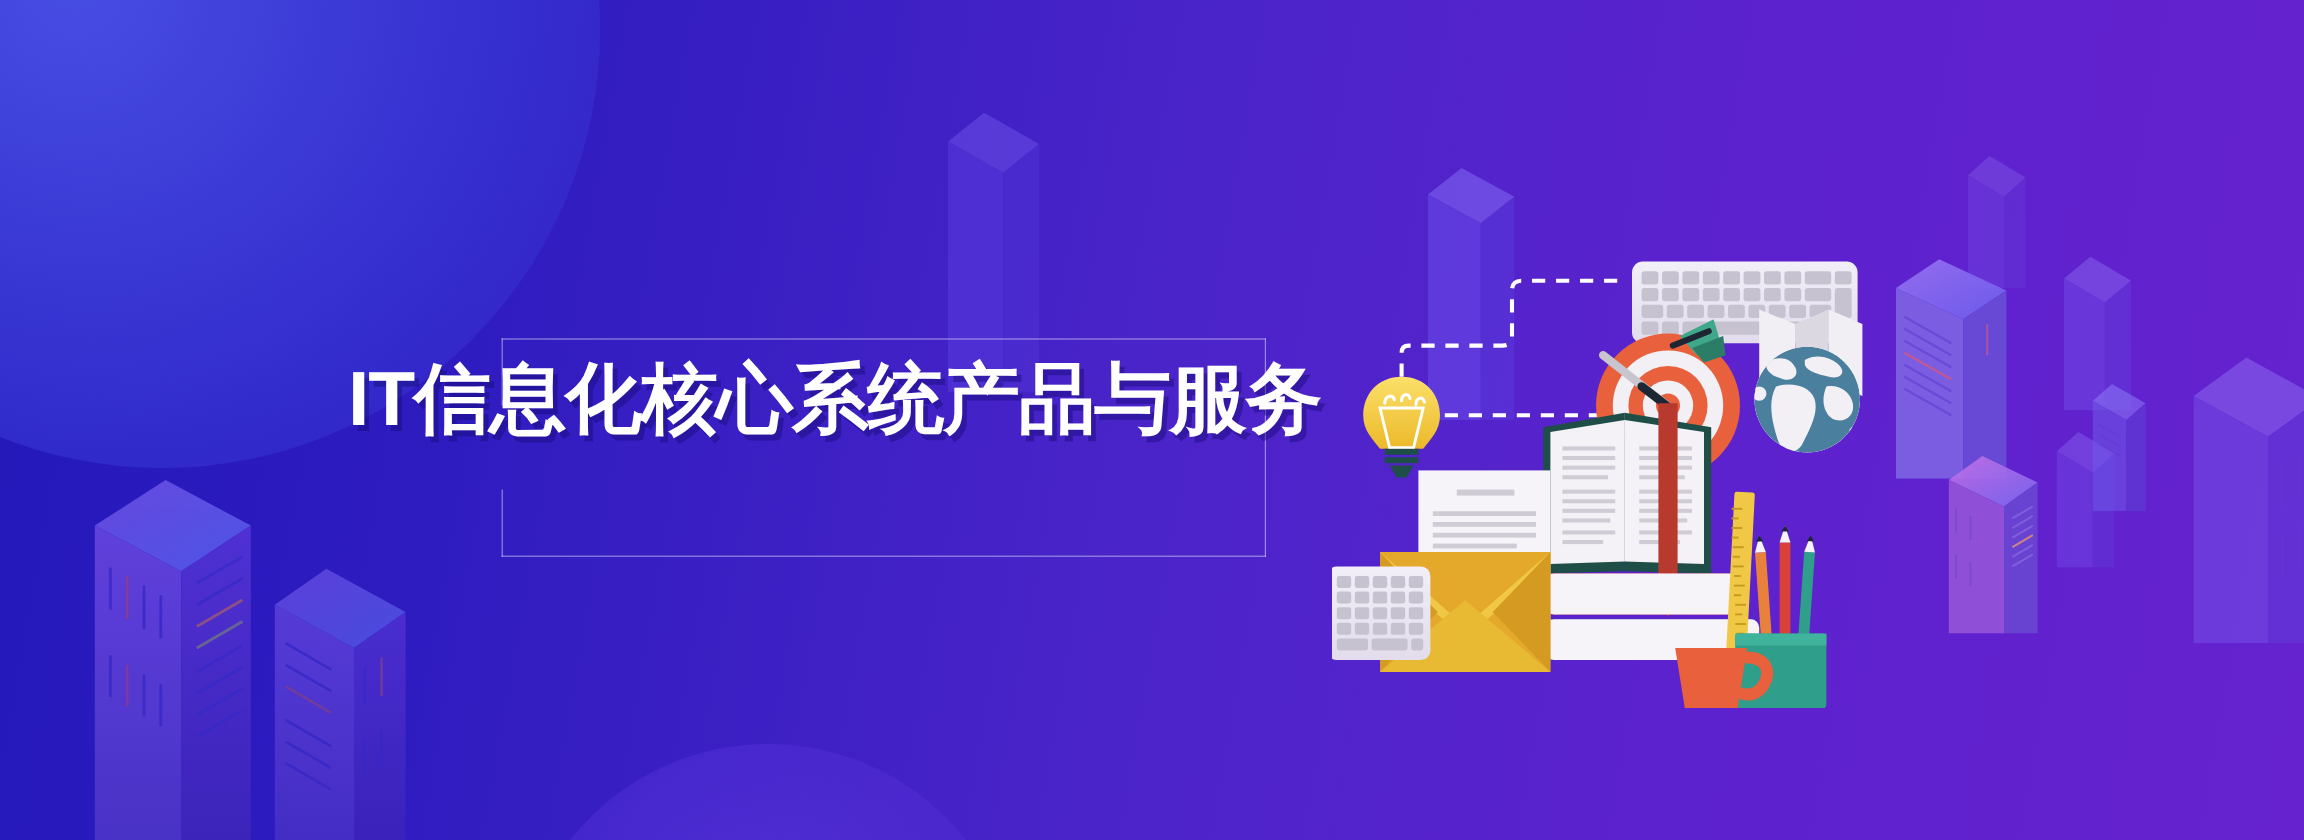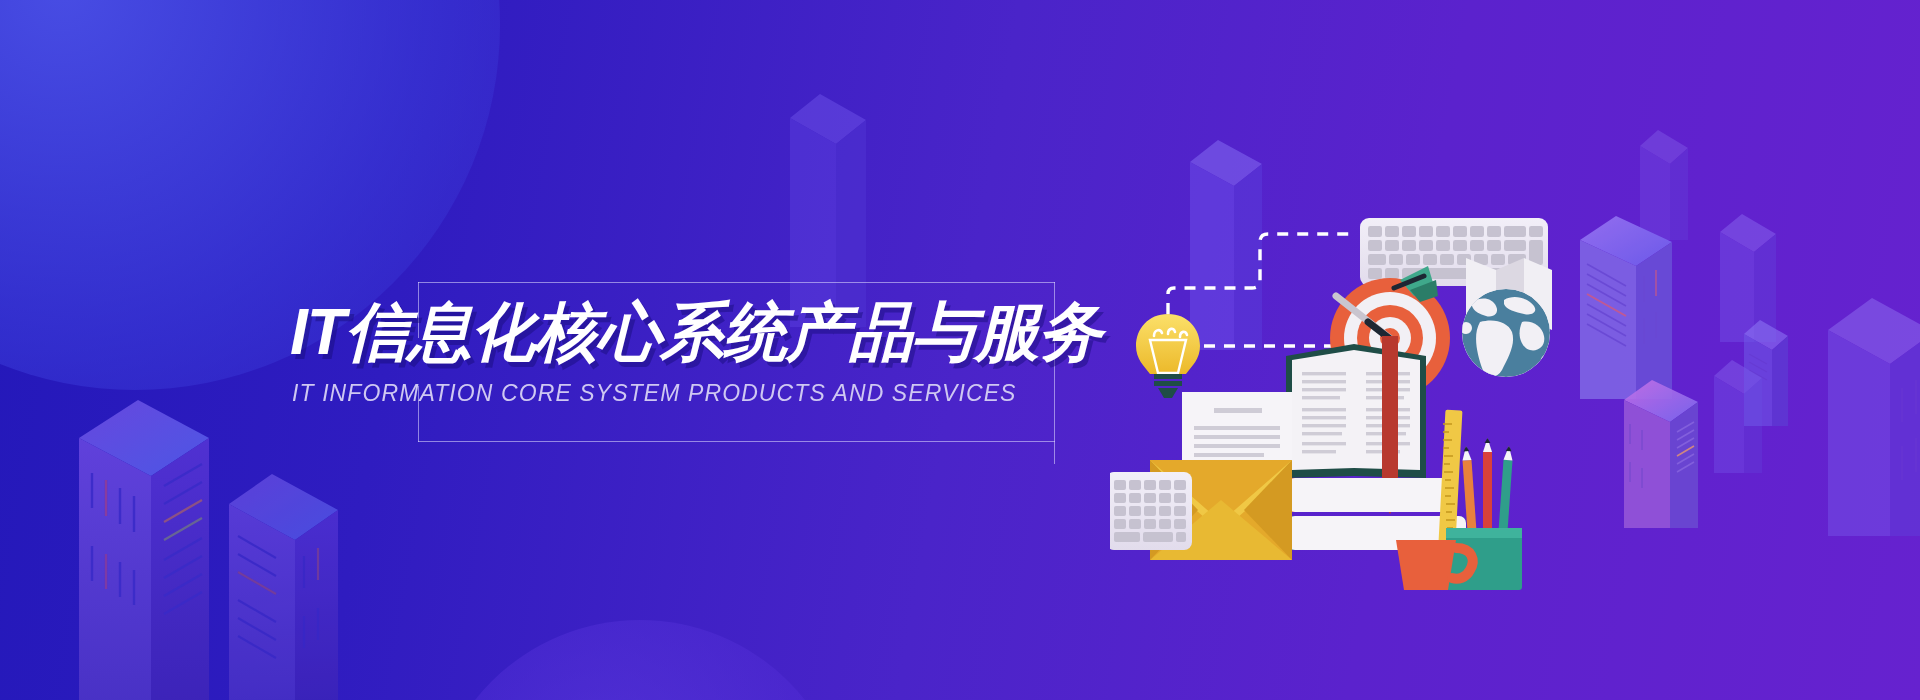--- a/index.html
+++ b/index.html
@@ -30,21 +30,21 @@
     width:420px; height:420px;
     border-radius:50%;
     background:radial-gradient(circle at 45% 35%, rgba(96,60,225,.55) 0%, rgba(86,48,220,.28) 60%, rgba(80,40,215,0) 100%);
     pointer-events:none;
   }
   .bldg { position:absolute; pointer-events:none; }
   
   #text-block {
     position:absolute;
     left:418px; top:282px;
-    width:637px; height:160px;font-style:italic;
+    width:637px; height:182px;
   }
   .frame-line { position:absolute; background:rgba(226,222,255,.55); }
   .frame-top    { left:0;   top:0;    width:637px; height:1px; }
   .frame-bottom { left:0;   bottom:0; width:637px; height:1px; }
   .frame-left-a { left:0;   top:0;    width:1px;  height:56px; }
   .frame-left-b { left:0;   bottom:0; width:1px;  height:56px; }
   .frame-right  { right:0;  top:0;    width:1px;  height:182px; }
 
   #title {
     position:absolute;
@@ -276,21 +276,20 @@
   </svg>
 
   <div id="text-block">
     <div class="frame-line frame-top"></div>
     <div class="frame-line frame-bottom"></div>
     <div class="frame-line frame-left-a"></div>
     <div class="frame-line frame-left-b"></div>
     <div class="frame-line frame-right"></div>
 
     <div id="title">IT信息化核心系统产品与服务</div>
-    <div id="subtitle">IT INFORMATION CORE SYSTEM PRODUCTS AND SERVICES</div>
   </div>
 
   <div id="illustration">
     <svg width="470" height="470" viewBox="0 0 470 470">
       <defs>
         <linearGradient id="kbBody" x1="0" y1="0" x2="0" y2="1">
           <stop offset="0" stop-color="#f2eff8"></stop>
             <stop offset="1" stop-color="#e2dcec"></stop>
         </linearGradient>
         <linearGradient id="bulbG" x1="0" y1="0" x2="0" y2="1">

